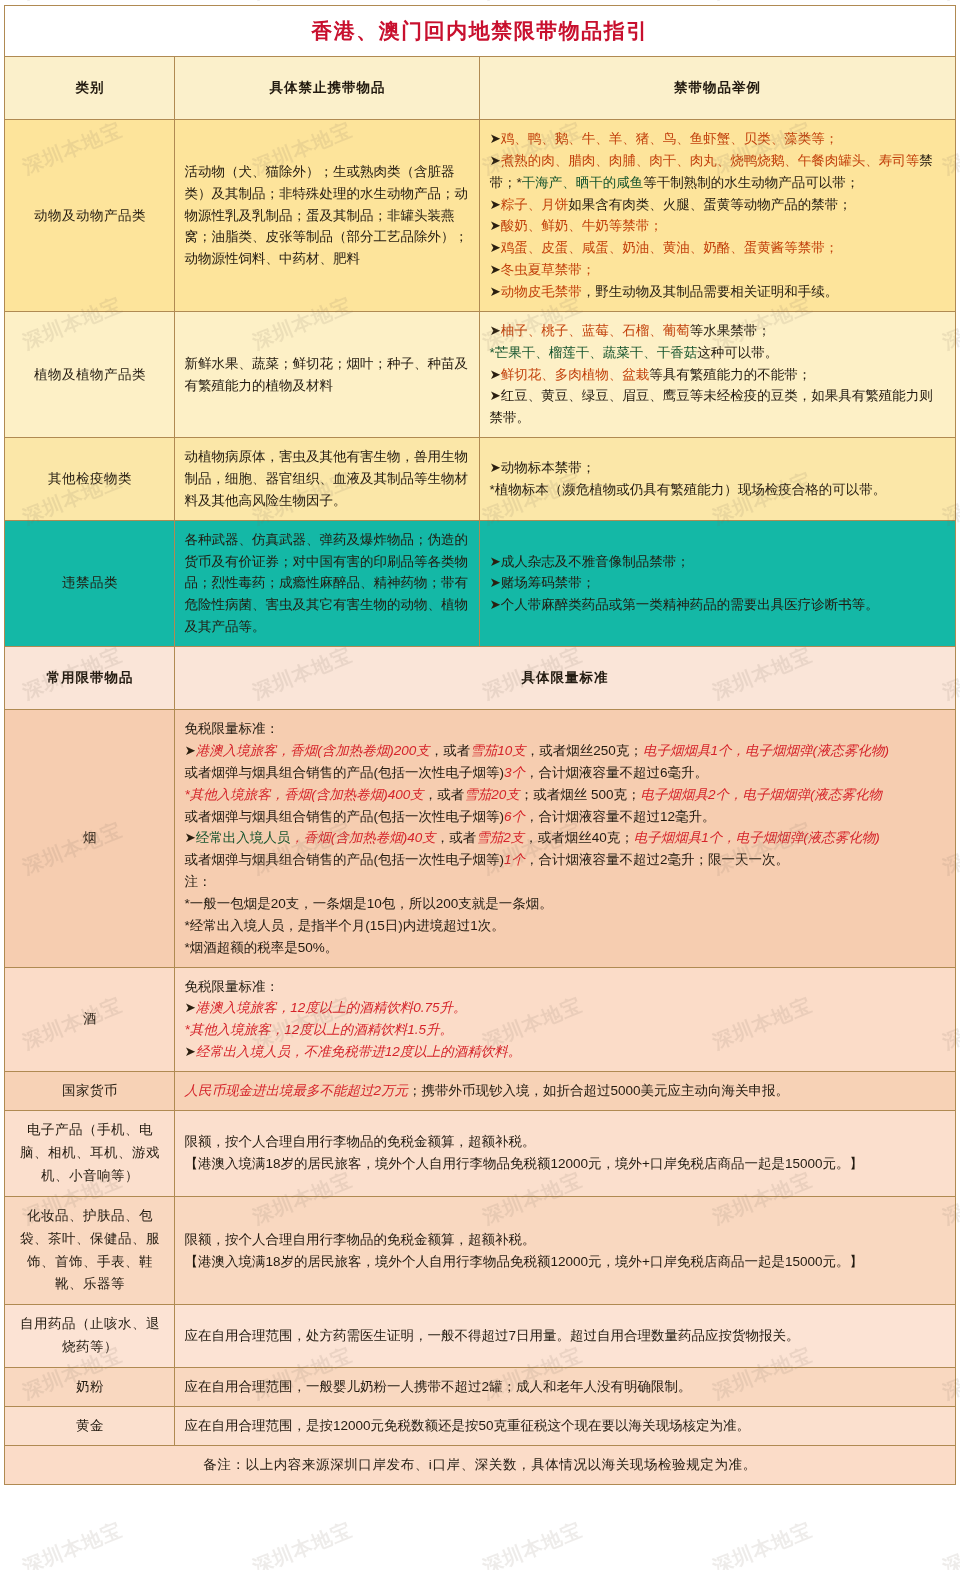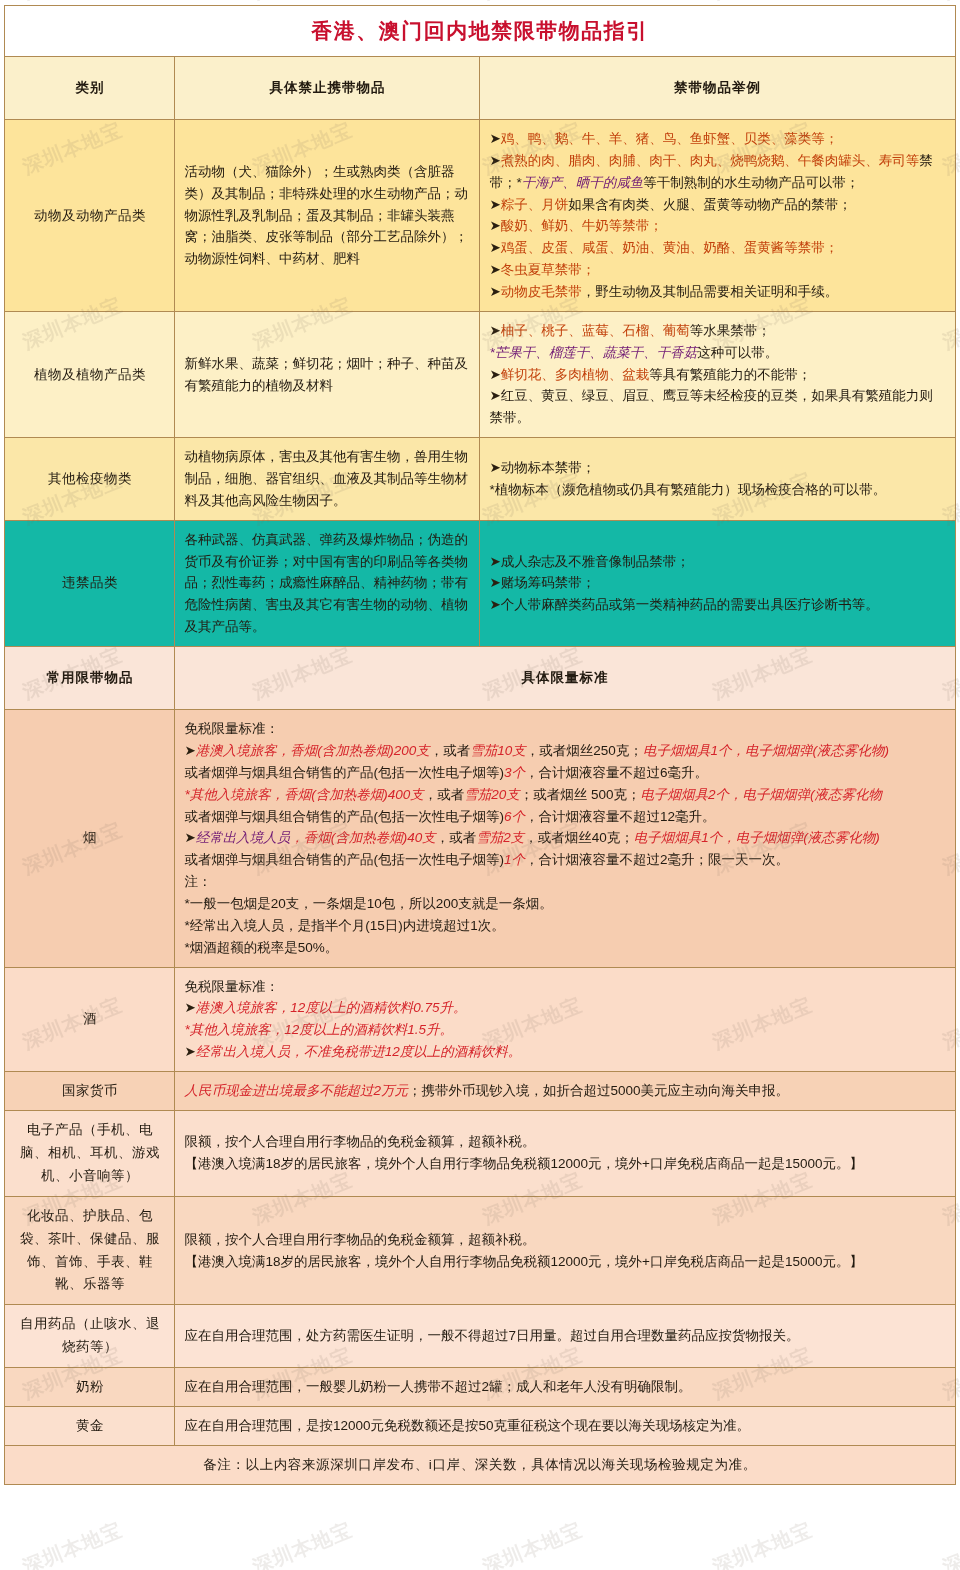--- a/index.html
+++ b/index.html
@@ -105,21 +105,21 @@
   .body-txt{
     font-size:13.5px;
     line-height:1.66;
   }
   .ex{
     font-size:13.5px;
     line-height:1.68;
   }
   .ln{display:block;}
   .ban{color:#c2410c;}
-  .ok{color:#701a75;font-style:italic;}
+  .ok{color:#14532d;}
   .red{color:#d5232a;font-style:italic;}
   .arr{color:#2a1f10;font-weight:bold;}
   .foot{
     text-align:center;
     font-weight:normal;
     font-size:14px;
     padding:16px 6px 17px 6px;
     letter-spacing:0.6px;
   }
 </style>

